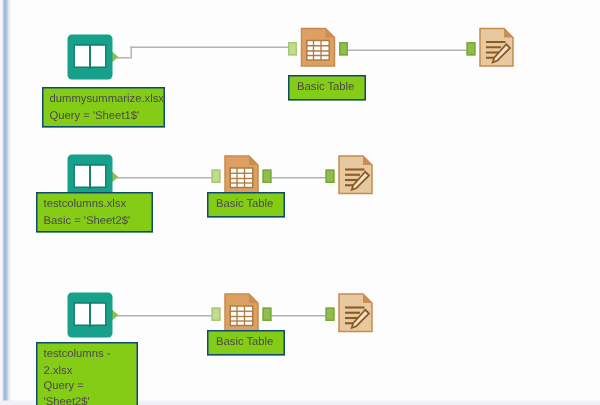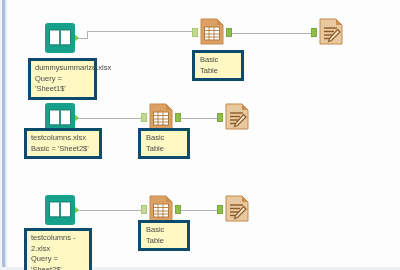--- a/index.html
+++ b/index.html
@@ -78,22 +78,22 @@
   .node {
     position: absolute;
     width: 30px;
     height: 30px;
   }
   .node svg { display: block; }
 
   
   .label-box {
     position: absolute;
-    border: 3px solid #0c4a6e;
-    background: #fef9c3;
+    border: 1px solid #0c4a6e;
+    background: #84cc16;
     color: #4a4a4a;
     font-size: 7.5px;
     line-height: 10.5px;
     padding: 2px 4px 2px 4px;
     white-space: pre-line;
     box-sizing: border-box;
   }
   .label-box.one-line {
     padding: 2px 5px;
   }
@@ -145,21 +145,21 @@
       <path d="M4 2 H20 L26 8 V27 H4 Z" fill="#e8c89f" stroke="#c58b4d" stroke-width="1"></path>
       <path d="M20 2 L26 8 H20 Z" fill="#c98e51"></path>
       <line x1="8" y1="11" x2="21" y2="11" stroke="#8a5b25" stroke-width="1.4"></line>
       <line x1="8" y1="14.5" x2="18" y2="14.5" stroke="#8a5b25" stroke-width="1.4"></line>
       <line x1="8" y1="18" x2="19" y2="18" stroke="#8a5b25" stroke-width="1.4"></line>
       <line x1="8" y1="21.5" x2="15" y2="21.5" stroke="#8a5b25" stroke-width="1.4"></line>
       <path d="M21.5 12.5 L24 15 L15.5 23.5 L12.5 24.5 L13.5 21.5 Z" fill="#f3e3cd" stroke="#8a5b25" stroke-width="1.2"></path>
     </svg>
   </div>
 
-  <div class="label-box" style="left:28px; top:58px; width:69px;">dummysummarize.xlsx
+  <div class="label-box" style="left:28px; top:58px; width:82px;">dummysummarize.xlsx
 Query = 'Sheet1$'</div>
   <div class="label-box one-line" style="left:192px; top:50px; width:52px;">Basic Table</div>
 
   <div class="wire" style="left:78px; top:118px; width:67px;"></div>
   <div class="wire" style="left:181px; top:118px; width:39px;"></div>
 
   <div class="anchor tri" style="left:73px; top:113px;"></div>
   <div class="anchor pale" style="left:141px; top:113px;"></div>
   <div class="anchor" style="left:175px; top:113px;"></div>
   <div class="anchor" style="left:217px; top:113px;"></div>

